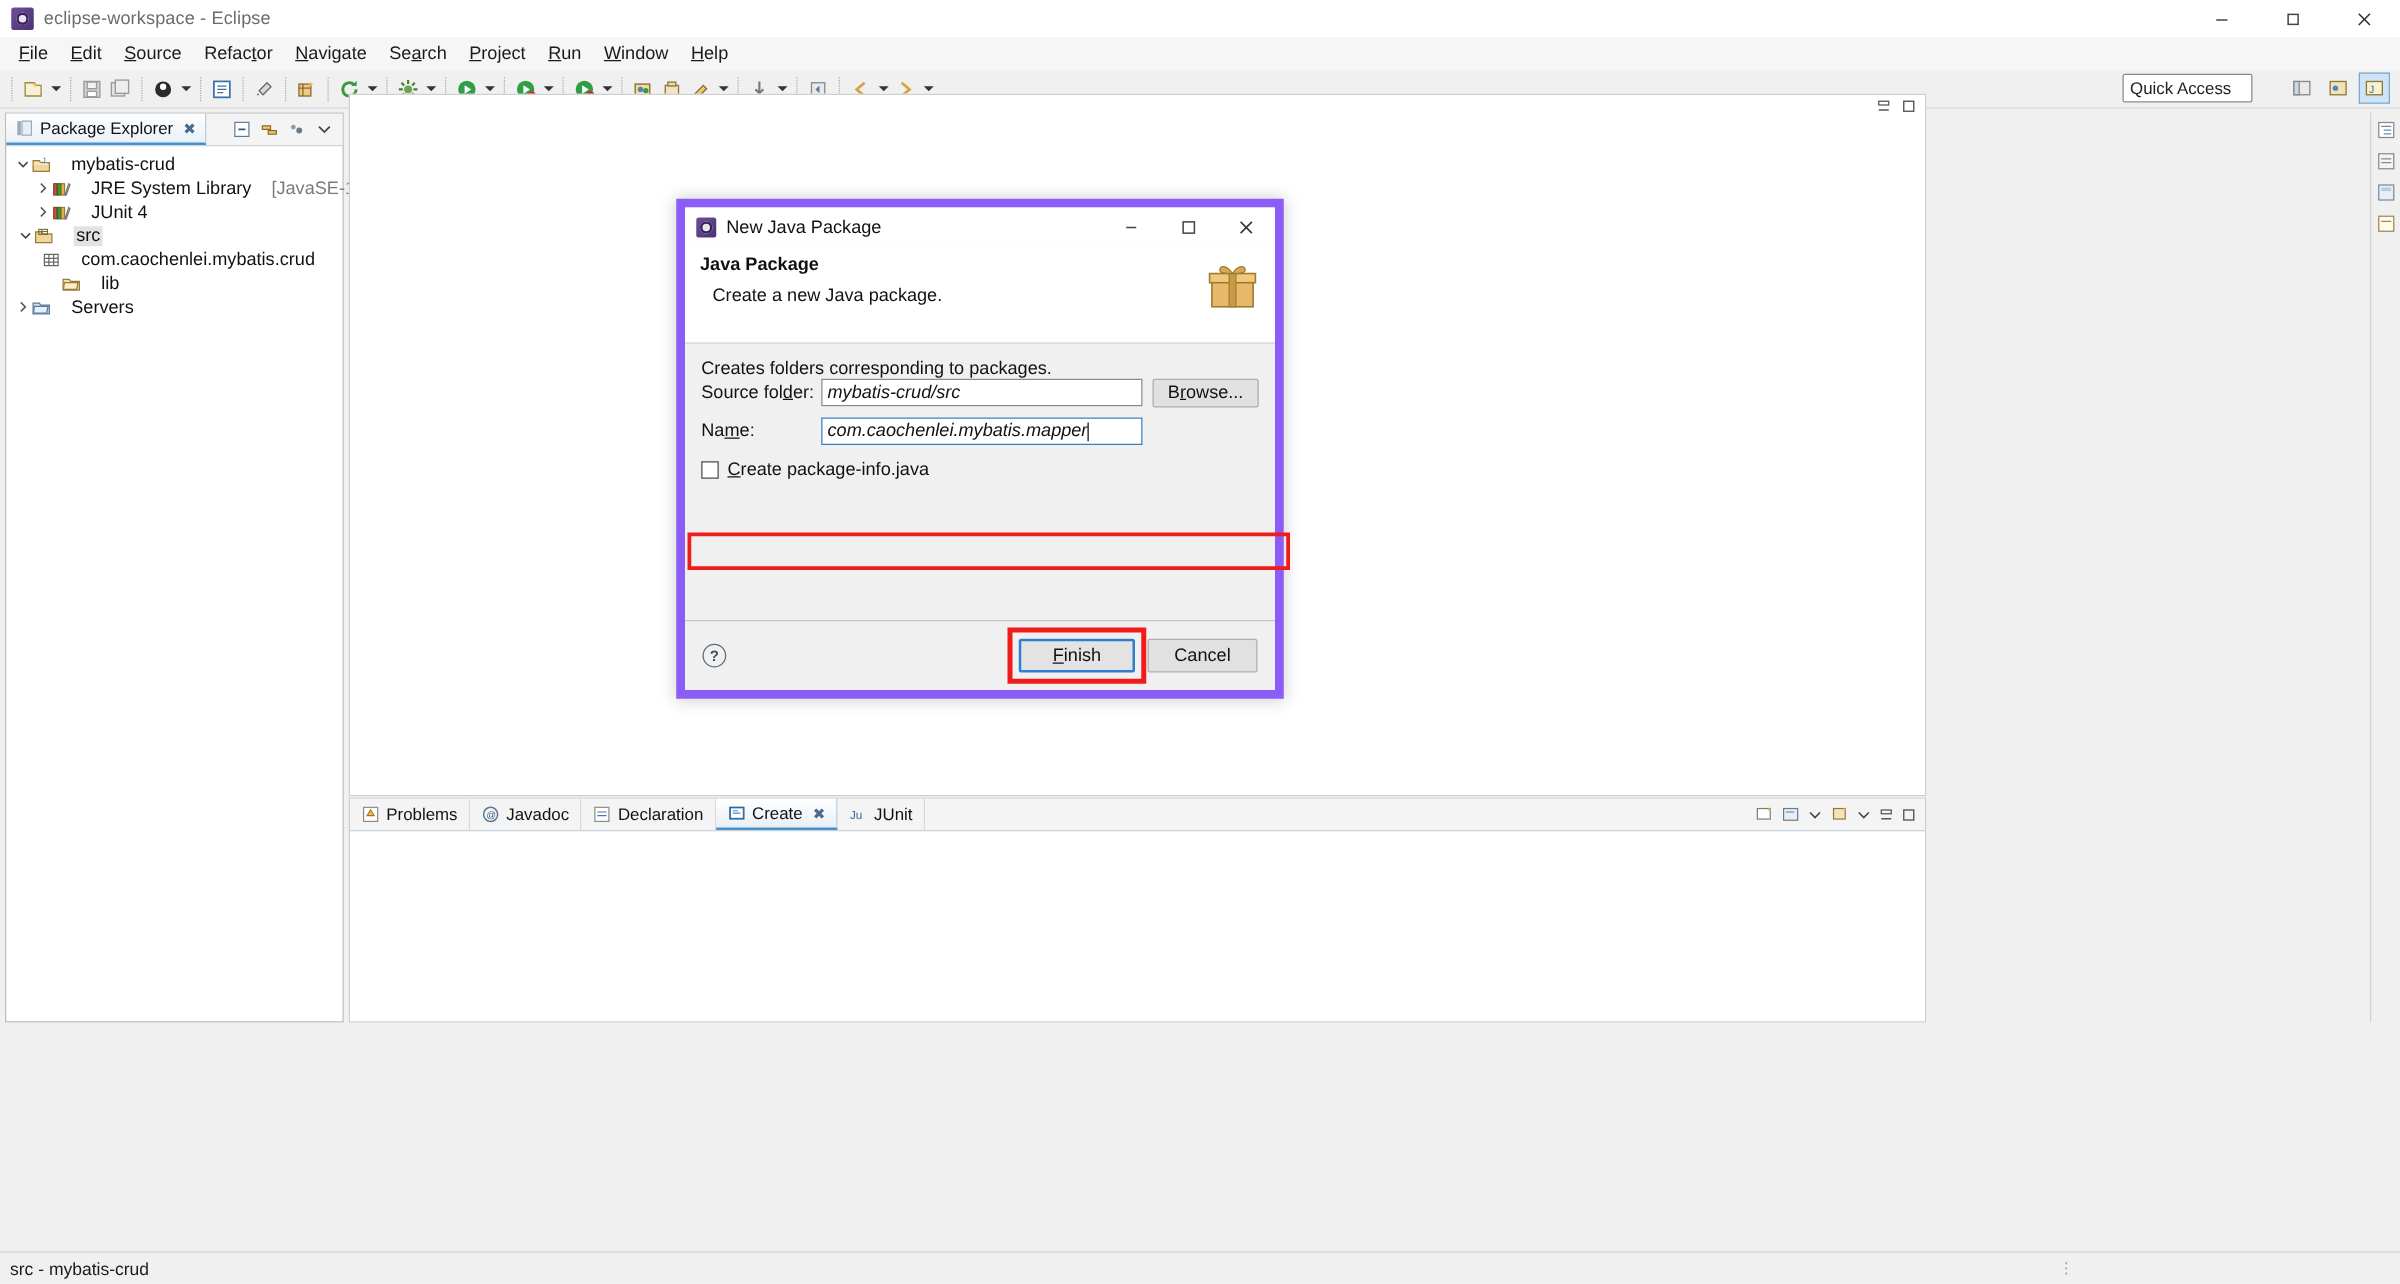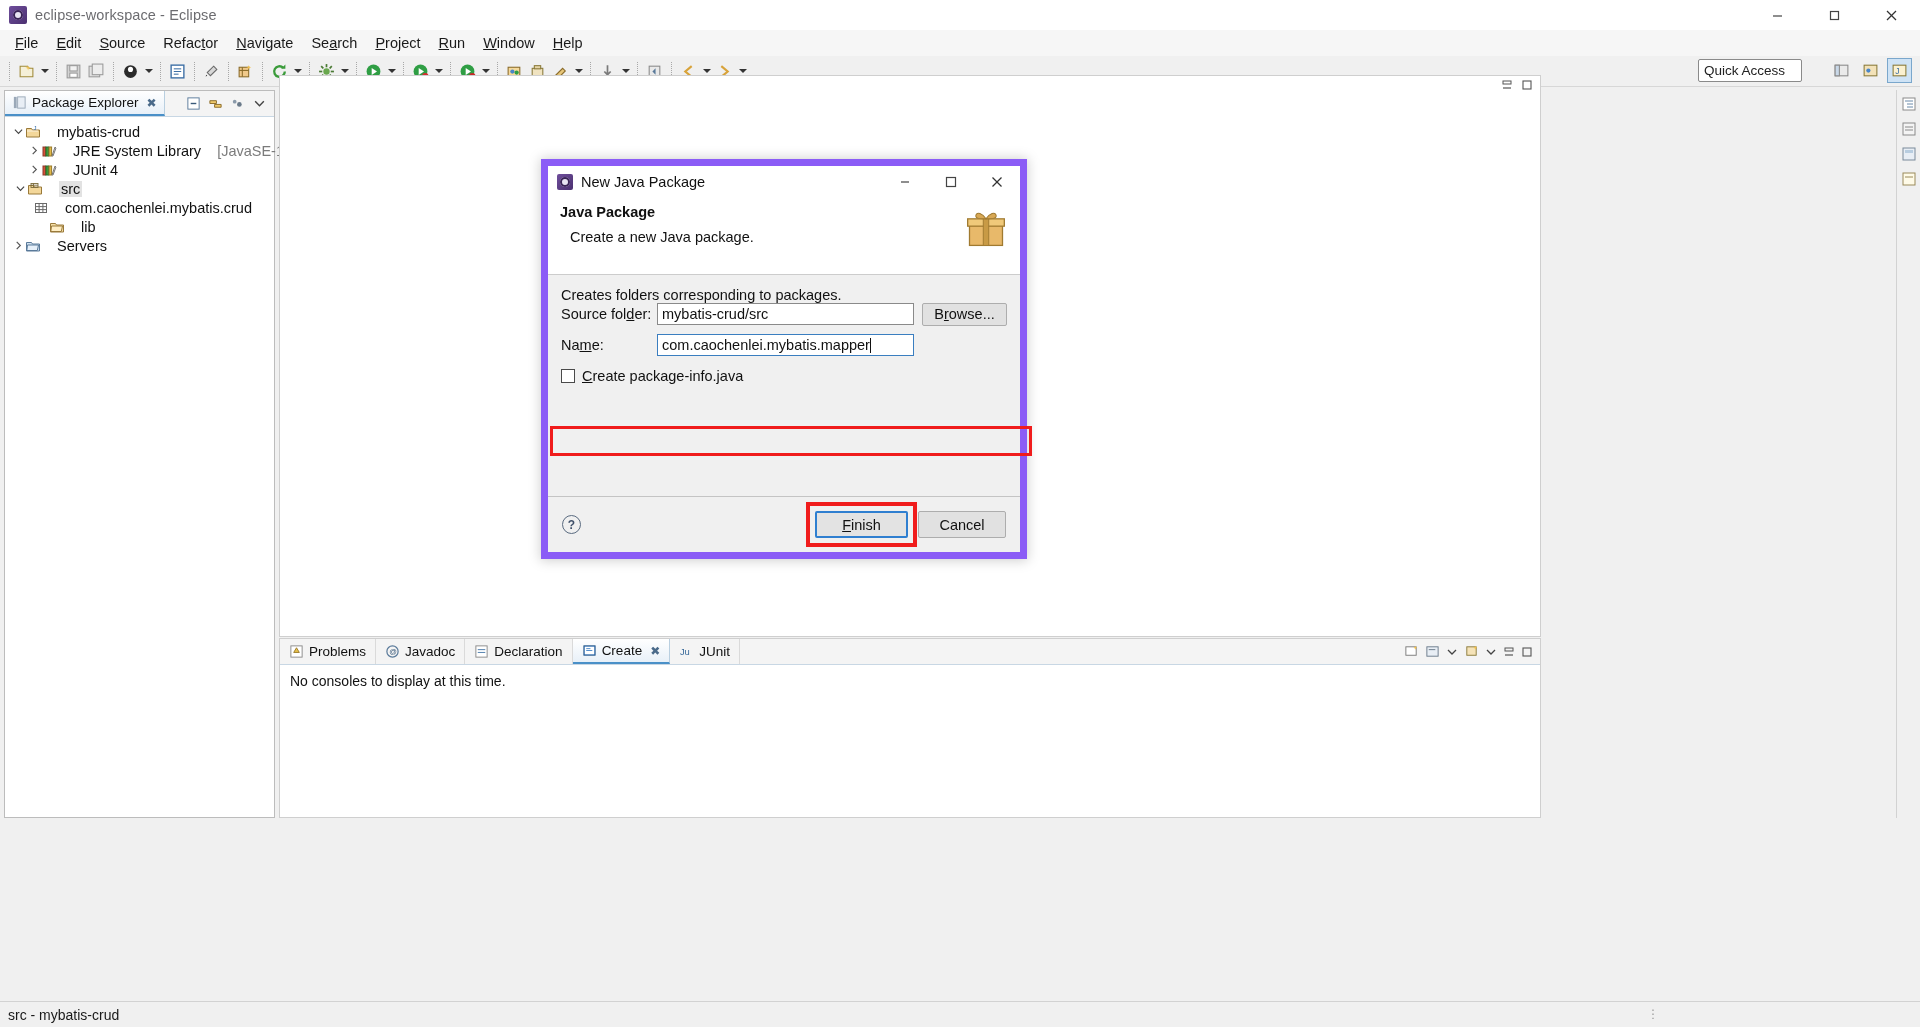--- a/index.html
+++ b/index.html
@@ -187,20 +187,21 @@
 
   .dlg-body { flex: 1; background: #f0f0f0; padding: 12px 13px 0 13px; position: relative; }
   .dlg-desc { font-size: 14.5px; color: #111; }
 
   .field-row { display: flex; align-items: center; height: 22px; margin-bottom: 9px; }
   .field-label { font-size: 14.5px; color: #111; width: 96px; flex: none; }
   .txt-input {
     flex: 1; height: 22px; border: 1px solid #8a8a8a; background: #ffffff;
     font-size: 14.5px; color: #111; padding: 0 4px; display: flex; align-items: center;
     font-family: "Liberation Sans", sans-serif;
+    font-style: italic;
   }
   .btn {
     height: 24px; min-width: 80px; padding: 0 10px; background: #e1e1e1;
     border: 1px solid #adadad; font-size: 14.5px; color: #111;
     display: flex; align-items: center; justify-content: center; border-radius: 2px;
   }
   .browse-btn { margin-left: 8px; width: 85px; flex: none; height: 23px; }
 
   
   .name-highlight {
@@ -670,21 +671,20 @@
           </svg>
         <svg width="12" height="12" viewBox="0 0 12 12">
             <line x1="2" y1="9" x2="10" y2="9" stroke="#555" stroke-width="1.2"></line>
             <rect x="2" y="2" width="8" height="3" fill="none" stroke="#555" stroke-width="1"></rect>
           </svg>
         <svg width="12" height="12" viewBox="0 0 12 12">
             <rect x="2" y="2" width="8" height="8" fill="none" stroke="#555" stroke-width="1.1"></rect>
           </svg>
       </div>
     </div>
-    <div class="console-body">No consoles to display at this time.</div>
   </div>
 
   <div class="right-strip">
     <svg class="rs-ico" viewBox="0 0 16 16">
         <rect x="2" y="2" width="12" height="12" fill="#fff" stroke="#8a8a8a"></rect>
         <line x1="4" y1="5" x2="12" y2="5" stroke="#6a8aaa"></line>
         <line x1="6" y1="8" x2="12" y2="8" stroke="#6a8aaa"></line>
         <line x1="6" y1="11" x2="12" y2="11" stroke="#6a8aaa"></line>
       </svg>
     <svg class="rs-ico" viewBox="0 0 16 16">

